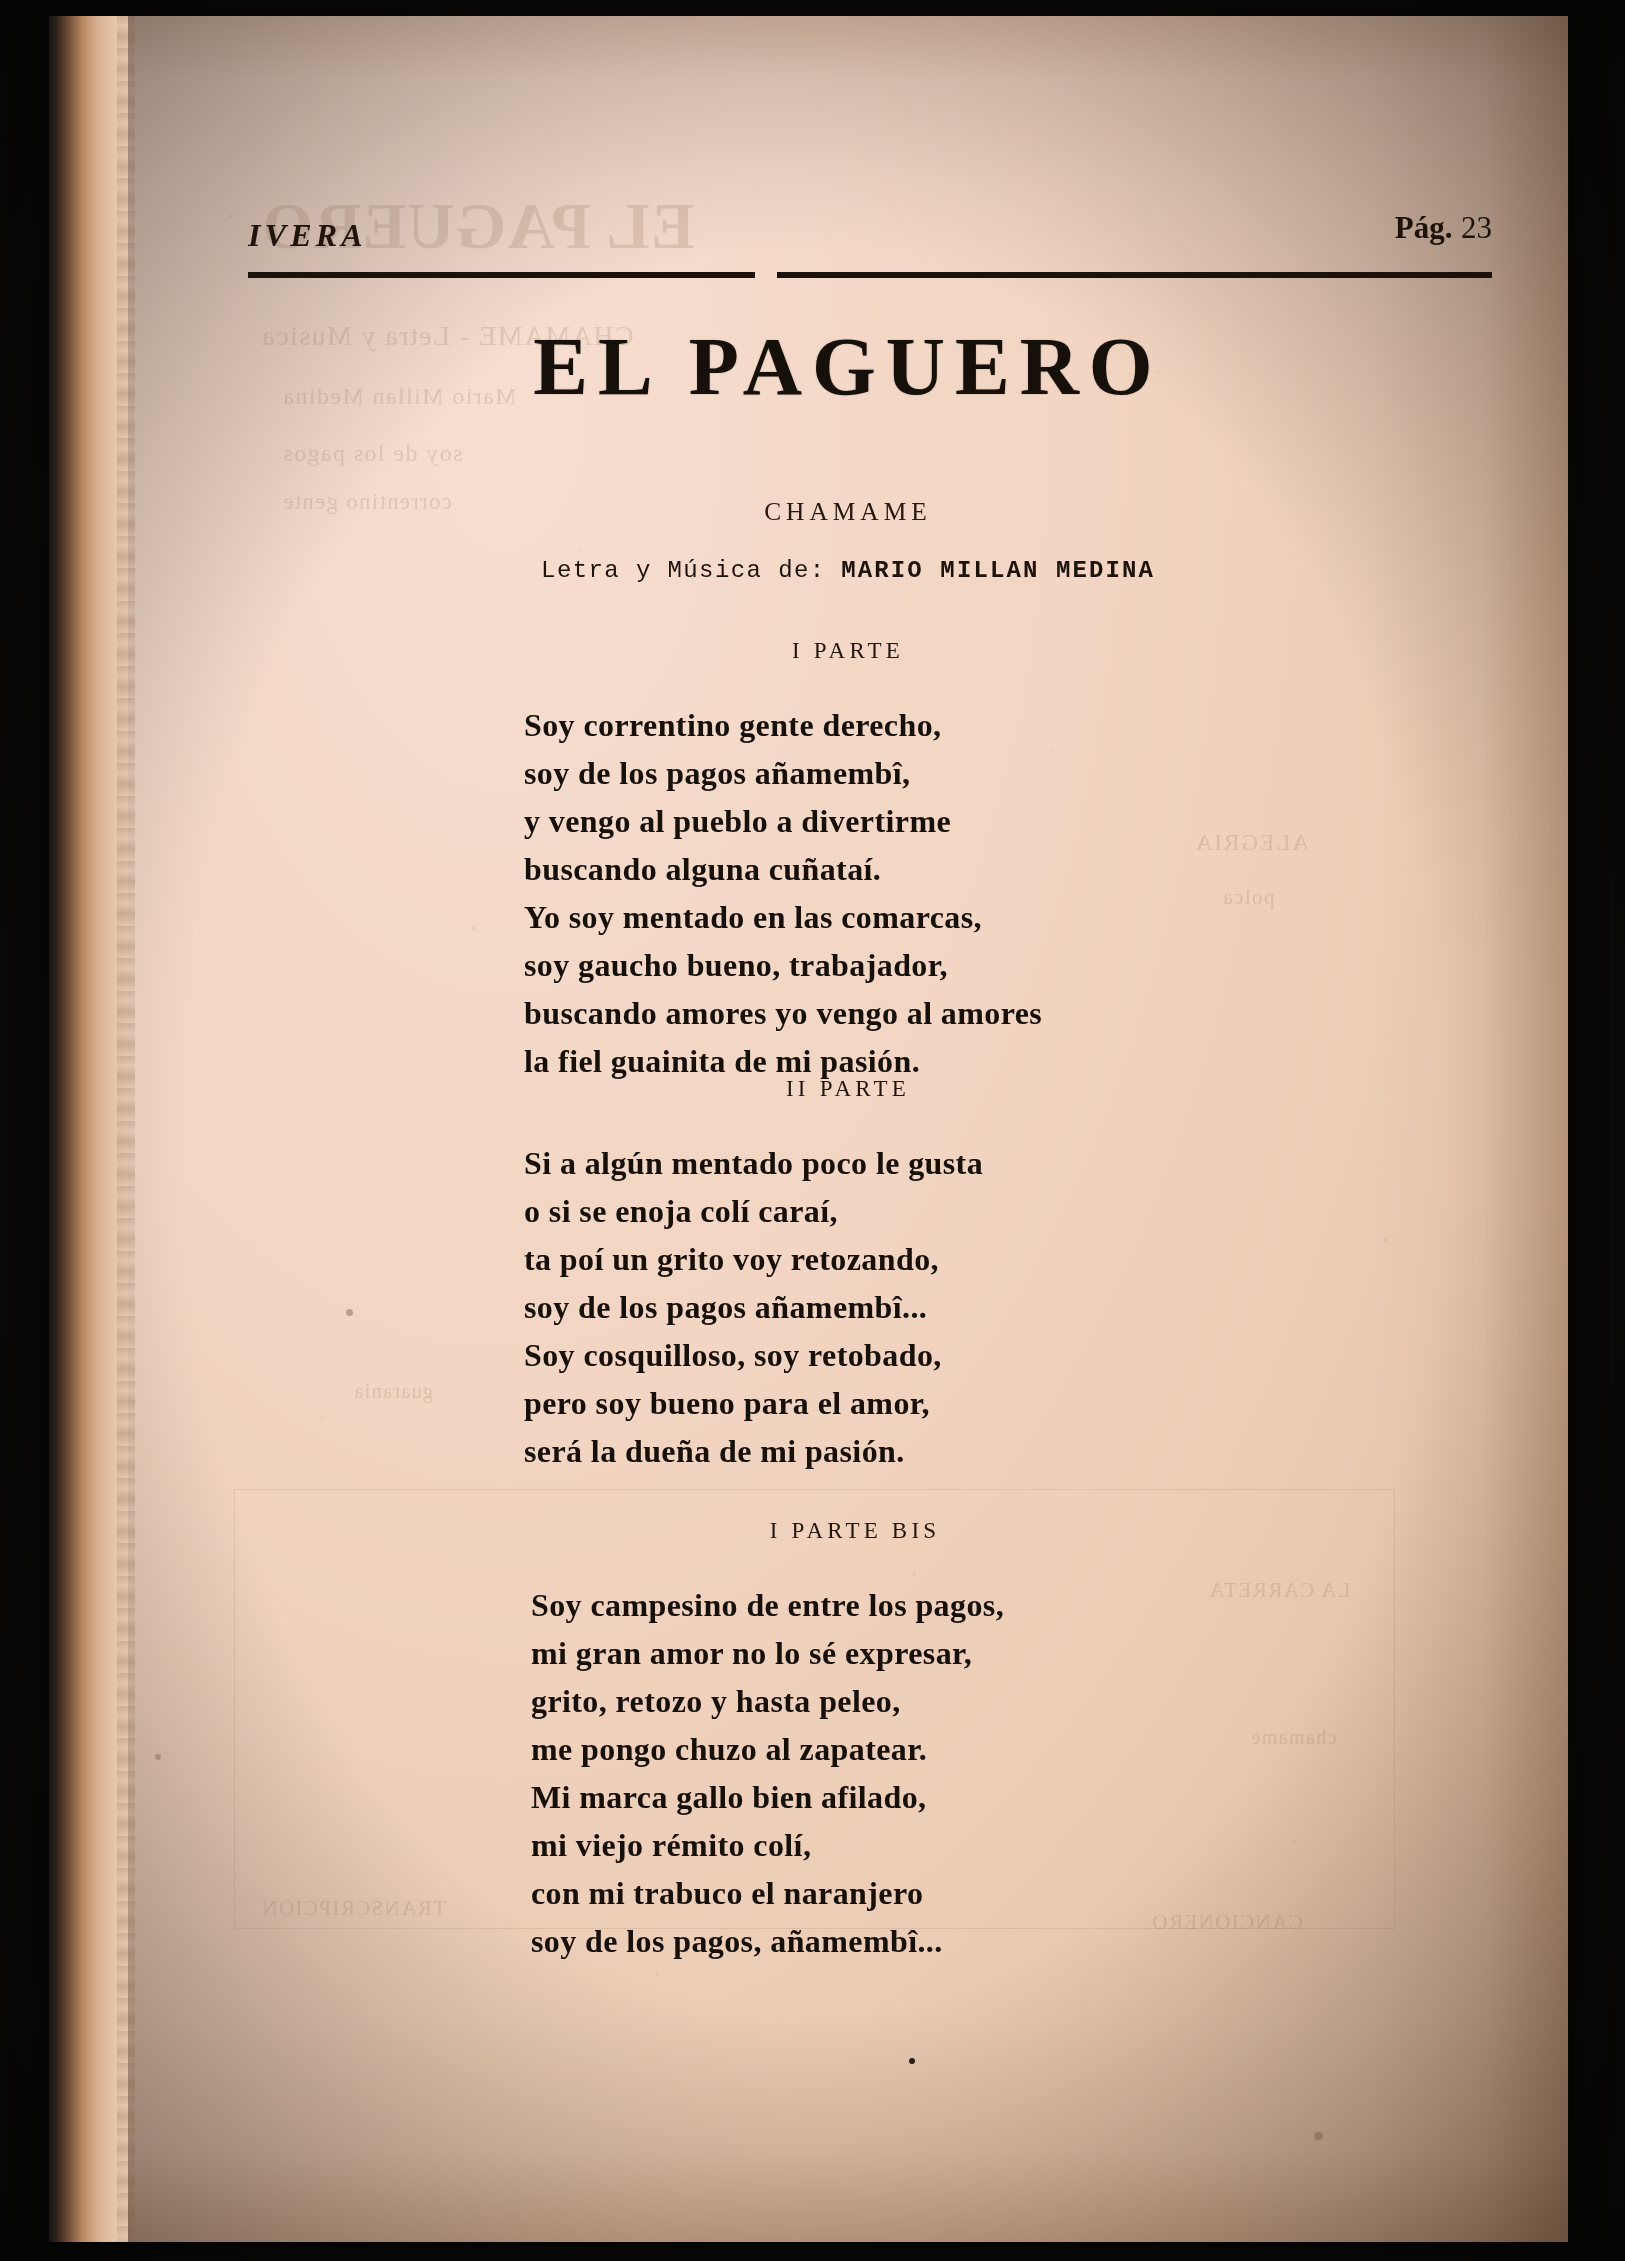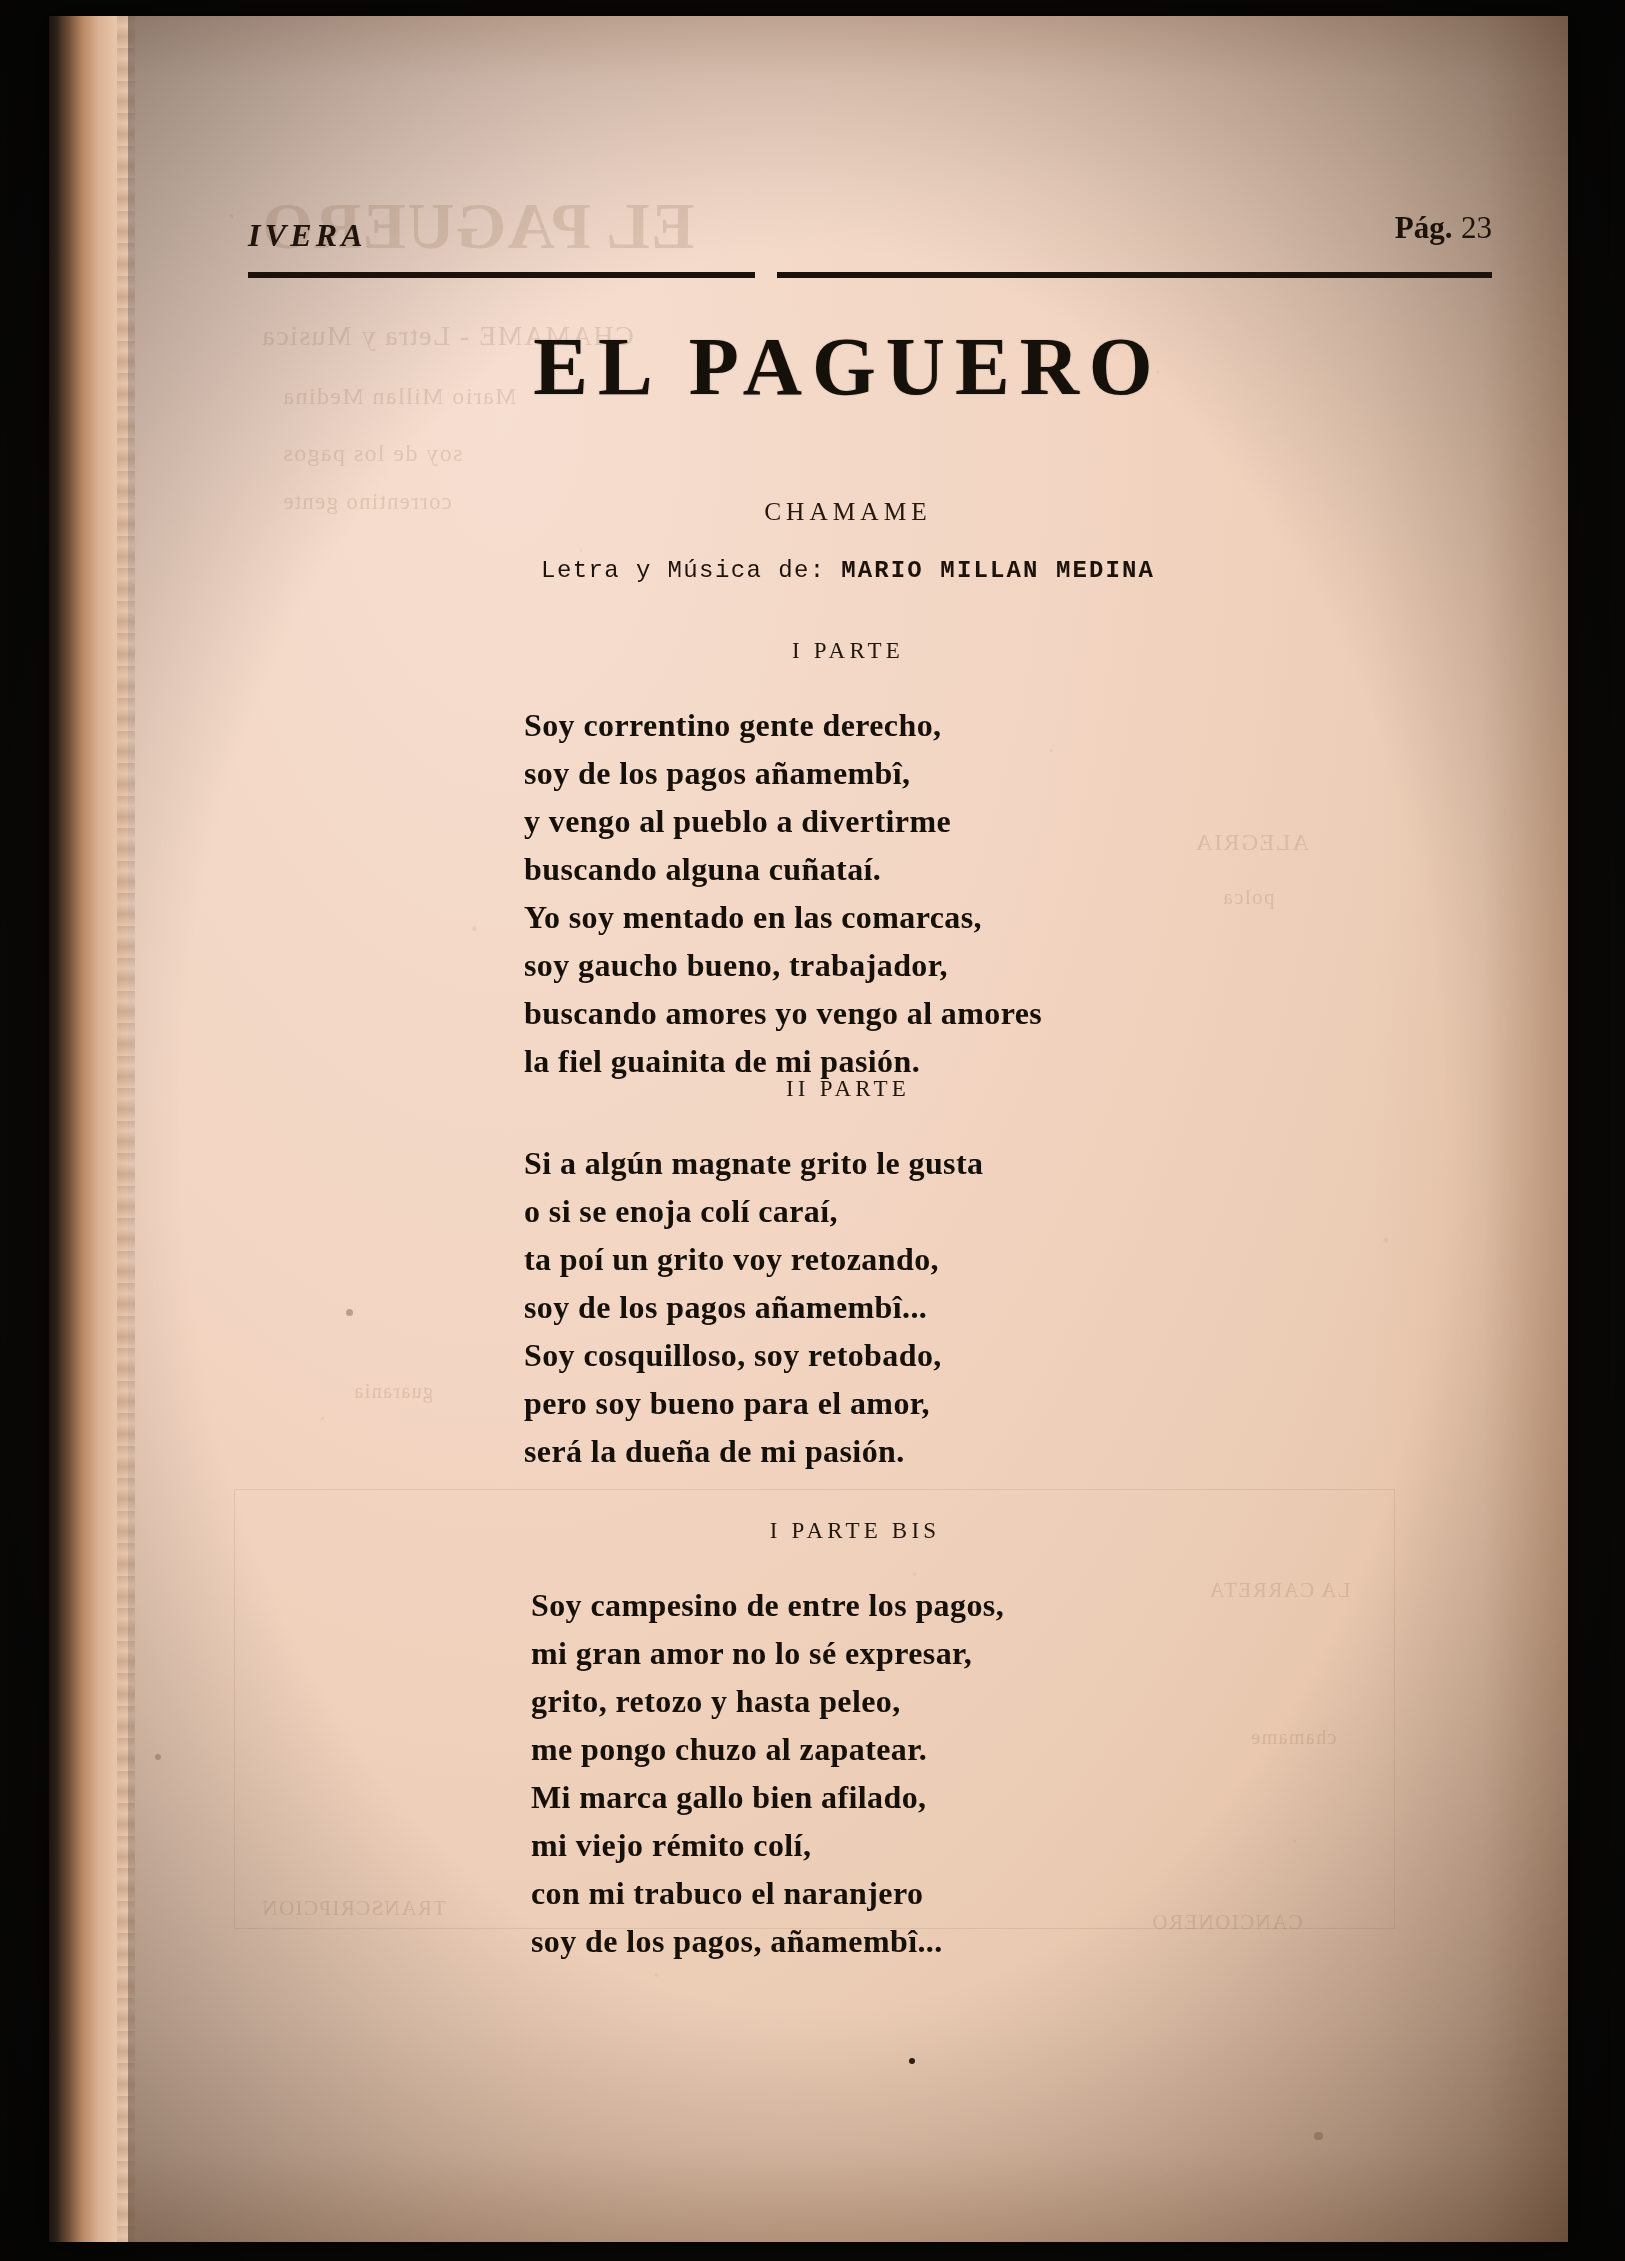--- a/index.html
+++ b/index.html
@@ -341,21 +341,21 @@
           <div class="line">Yo soy mentado en las comarcas,</div>
           <div class="line">soy gaucho bueno, trabajador,</div>
           <div class="line">buscando amores yo vengo al amores</div>
           <div class="line">la fiel guainita de mi pasión.</div>
         </div>
       </div>
 
       <div class="section" id="sec2">
         <div class="section-heading">II PARTE</div>
         <div class="verse">
-          <div class="line">Si a algún magnate grito le gusta</div>
+          <div class="line">Si a algún mentado poco le gusta</div>
           <div class="line">o si se enoja colí caraí,</div>
           <div class="line">ta poí un grito voy retozando,</div>
           <div class="line">soy de los pagos añamembî...</div>
           <div class="line">Soy cosquilloso, soy retobado,</div>
           <div class="line">pero soy bueno para el amor,</div>
           <div class="line">será la dueña de mi pasión.</div>
         </div>
       </div>
 
       <div class="section" id="sec3">

